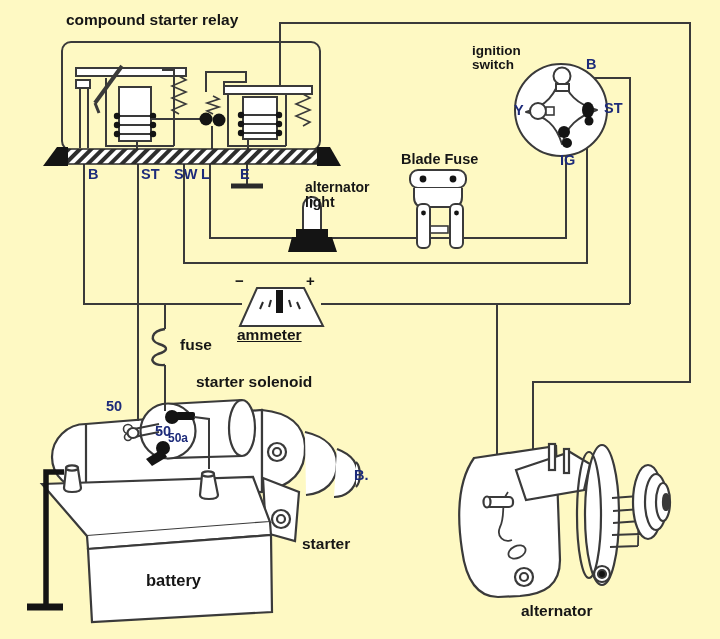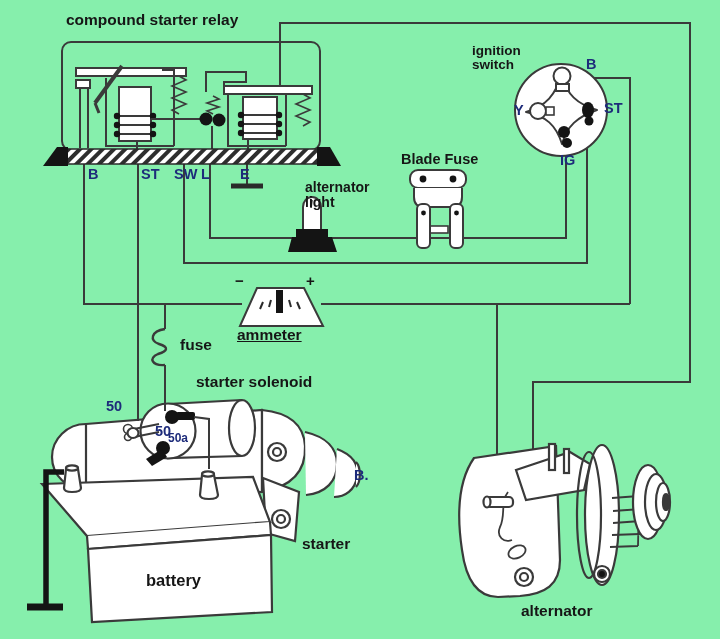--- a/index.html
+++ b/index.html
@@ -1,17 +1,17 @@
 <!DOCTYPE html>
 <html><head>
 <meta charset="utf-8">
 <style>
   html,body{margin:0;padding:0;}
   body{background:#e8e8e8;font-family:"Liberation Sans",sans-serif;}
-  #stage{position:relative;width:720px;height:639px;background:#86efac;overflow:hidden;}
+  #stage{position:relative;width:720px;height:639px;background:#fef9c3;overflow:hidden;}
   #art{position:absolute;left:0;top:0;}
   .lbl{position:absolute;color:#161616;font-weight:700;white-space:nowrap;line-height:1.05;}
   .term{position:absolute;color:#1d2b7a;font-weight:700;white-space:nowrap;line-height:1;}
   .ctr{text-align:left;}
 </style>
 </head>
 <body>
 
 <div id="stage">
 

